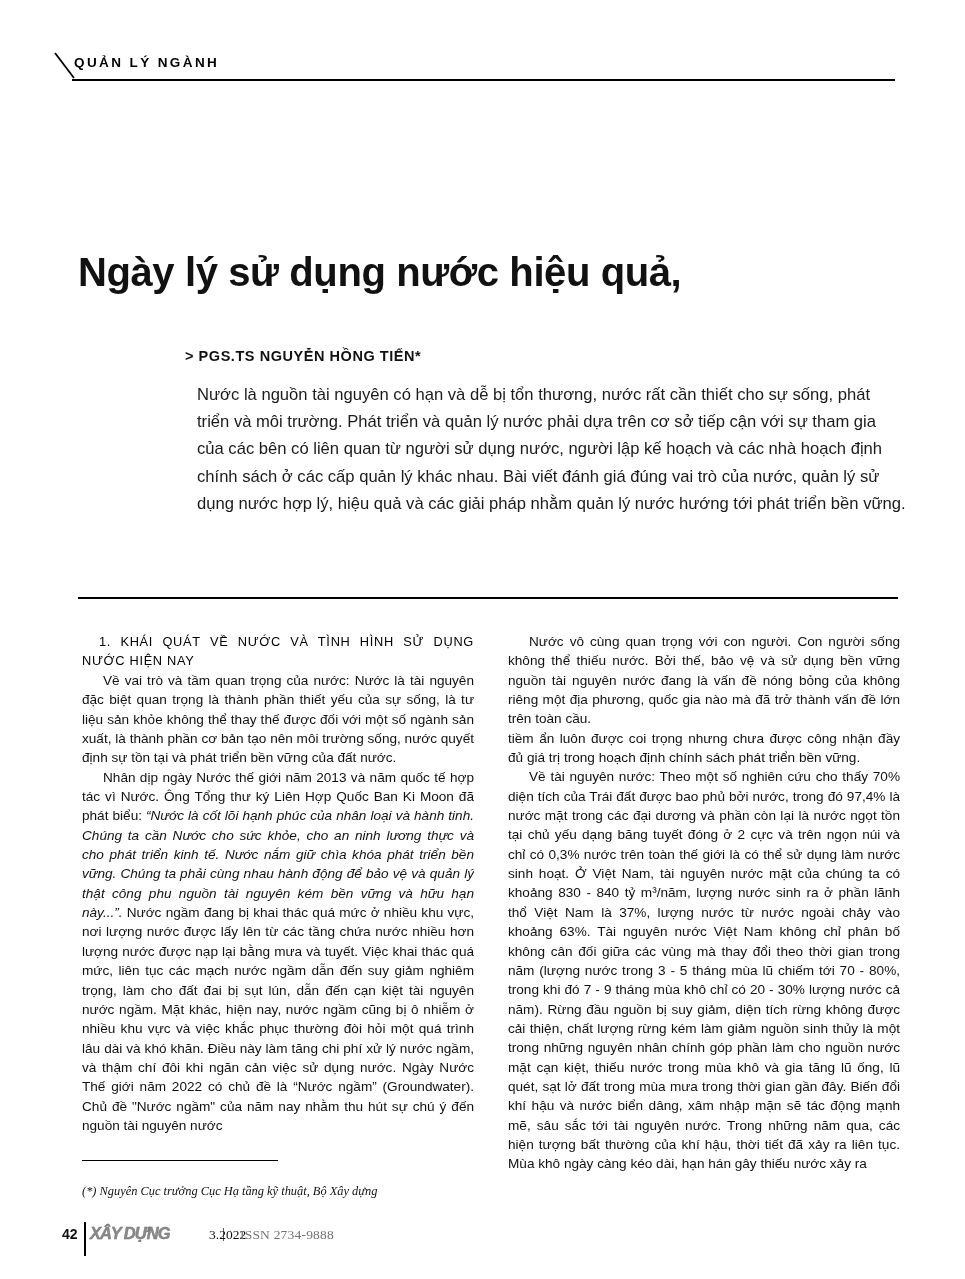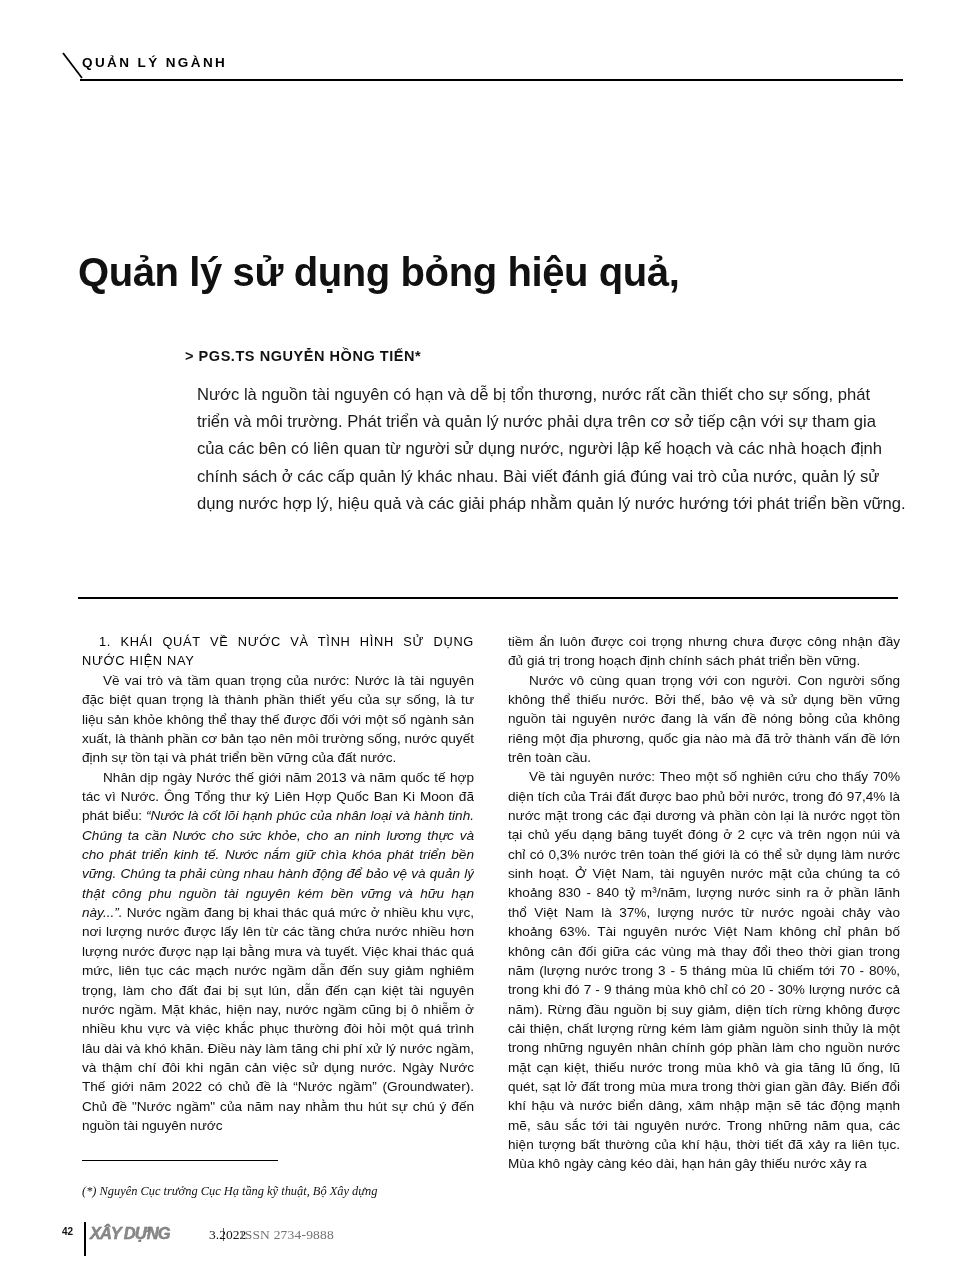--- a/index.html
+++ b/index.html
@@ -12,21 +12,21 @@
     height: 1279px;
     position: relative;
     font-family: "DejaVu Sans", sans-serif;
     color: #000000;
     overflow: hidden;
   }
 
   
   .running-head {
     position: absolute;
-    left: 62px;
+    left: 54px;
     top: 52px;
     width: 841px;
     height: 30px;
   }
   .running-head .rh-slash {
     position: absolute;
     left: 0;
     top: 0;
     width: 22px;
     height: 28px;
@@ -174,21 +174,21 @@
     left: 62px;
     top: 1222px;
     height: 34px;
   }
   .footer .pg-num {
     position: absolute;
     left: 0;
     top: 4px;
     font-family: "Liberation Sans", sans-serif;
     font-weight: 700;
-    font-size: 10px;
+    font-size: 14px;
     color: #111;
   }
   .footer .pg-bar {
     position: absolute;
     left: 22px;
     top: 0;
     width: 1.6px;
     height: 34px;
     background: #000;
   }
@@ -239,42 +239,42 @@
 
 <div class="running-head">
   <svg class="rh-slash" viewBox="0 0 22 28">
     <line x1="1" y1="1" x2="20" y2="26" stroke="#000" stroke-width="1.8"></line>
   </svg>
   <div class="rh-label">QUẢN LÝ NGÀNH</div>
   <div class="rh-rule"></div>
 </div>
 
 <h1 class="headline">
-  <span class="hl-line">Quản lý sử dụng bỏng hiệu quả,</span>
+  <span class="hl-line">Ngày lý sử dụng nước hiệu quả,</span>
 </h1>
 
 <div class="byline">&gt; PGS.TS NGUYỄN HỒNG TIẾN*</div>
 
 <div class="lead">Nước là nguồn tài nguyên có hạn và dễ bị tổn thương, nước rất cần thiết cho sự sống, phát triển và môi trường. Phát triển và quản lý nước phải dựa trên cơ sở tiếp cận với sự tham gia của các bên có liên quan từ người sử dụng nước, người lập kế hoạch và các nhà hoạch định chính sách ở các cấp quản lý khác nhau. Bài viết đánh giá đúng vai trò của nước, quản lý sử dụng nước hợp lý, hiệu quả và các giải pháp nhằm quản lý nước hướng tới phát triển bền vững.</div>
 
 <div class="body-rule"></div>
 
 <div class="columns">
 
   <div class="col col-left">
     <div class="sec-heading"><span class="indent"></span><span>1. KHÁI QUÁT VỀ NƯỚC VÀ TÌNH HÌNH SỬ DỤNG NƯỚC HIỆN NAY</span></div>
     <p class="para">Về vai trò và tầm quan trọng của nước: Nước là tài nguyên đặc biệt quan trọng là thành phần thiết yếu của sự sống, là tư liệu sản khỏe không thể thay thế được đối với một số ngành sản xuất, là thành phần cơ bản tạo nên môi trường sống, nước quyết định sự tồn tại và phát triển bền vững của đất nước.</p>
     <p class="para">
       <span>Nhân dịp ngày Nước thế giới năm 2013 và năm quốc tế hợp tác vì Nước. Ông Tổng thư ký Liên Hợp Quốc Ban Ki Moon đã phát biểu: </span><em>“Nước là cốt lõi hạnh phúc của nhân loại và hành tinh. Chúng ta cần Nước cho sức khỏe, cho an ninh lương thực và cho phát triển kinh tế. Nước nắm giữ chìa khóa phát triển bền vững. Chúng ta phải cùng nhau hành động để bảo vệ và quản lý thật công phu nguồn tài nguyên kém bền vững và hữu hạn này...”.</em><span> Nước ngầm đang bị khai thác quá mức ở nhiều khu vực, nơi lượng nước được lấy lên từ các tầng chứa nước nhiều hơn lượng nước được nạp lại bằng mưa và tuyết. Việc khai thác quá mức, liên tục các mạch nước ngầm dẫn đến suy giảm nghiêm trọng, làm cho đất đai bị sụt lún, dẫn đến cạn kiệt tài nguyên nước ngầm. Mặt khác, hiện nay, nước ngầm cũng bị ô nhiễm ở nhiều khu vực và việc khắc phục thường đòi hỏi một quá trình lâu dài và khó khăn. Điều này làm tăng chi phí xử lý nước ngầm, và thậm chí đôi khi ngăn cản việc sử dụng nước. Ngày Nước Thế giới năm 2022 có chủ đề là “Nước ngầm” (Groundwater). Chủ đề "Nước ngầm" của năm nay nhằm thu hút sự chú ý đến nguồn tài nguyên nước</span>
     </p>
   </div>
 
   <div class="col col-right">
+    <p class="para">Nước vô cùng quan trọng với con người. Con người sống không thể thiếu nước. Bởi thế, bảo vệ và sử dụng bền vững nguồn tài nguyên nước đang là vấn đề nóng bỏng của không riêng một địa phương, quốc gia nào mà đã trở thành vấn đề lớn trên toàn cầu.</p>
     <p class="para no-indent">tiềm ẩn luôn được coi trọng nhưng chưa được công nhận đầy đủ giá trị trong hoạch định chính sách phát triển bền vững.</p>
-    <p class="para">Nước vô cùng quan trọng với con người. Con người sống không thể thiếu nước. Bởi thế, bảo vệ và sử dụng bền vững nguồn tài nguyên nước đang là vấn đề nóng bỏng của không riêng một địa phương, quốc gia nào mà đã trở thành vấn đề lớn trên toàn cầu.</p>
     <p class="para">Về tài nguyên nước: Theo một số nghiên cứu cho thấy 70% diện tích của Trái đất được bao phủ bởi nước, trong đó 97,4% là nước mặt trong các đại dương và phần còn lại là nước ngọt tồn tại chủ yếu dạng băng tuyết đóng ở 2 cực và trên ngọn núi và chỉ có 0,3% nước trên toàn thế giới là có thể sử dụng làm nước sinh hoạt. Ở Việt Nam, tài nguyên nước mặt của chúng ta có khoảng 830 - 840 tỷ m³/năm, lượng nước sinh ra ở phần lãnh thổ Việt Nam là 37%, lượng nước từ nước ngoài chảy vào khoảng 63%. Tài nguyên nước Việt Nam không chỉ phân bố không cân đối giữa các vùng mà thay đổi theo thời gian trong năm (lượng nước trong 3 - 5 tháng mùa lũ chiếm tới 70 - 80%, trong khi đó 7 - 9 tháng mùa khô chỉ có 20 - 30% lượng nước cả năm). Rừng đầu nguồn bị suy giảm, diện tích rừng không được cải thiện, chất lượng rừng kém làm giảm nguồn sinh thủy là một trong những nguyên nhân chính góp phần làm cho nguồn nước mặt cạn kiệt, thiếu nước trong mùa khô và gia tăng lũ ống, lũ quét, sạt lở đất trong mùa mưa trong thời gian gần đây. Biến đổi khí hậu và nước biển dâng, xâm nhập mặn sẽ tác động mạnh mẽ, sâu sắc tới tài nguyên nước. Trong những năm qua, các hiện tượng bất thường của khí hậu, thời tiết đã xảy ra liên tục. Mùa khô ngày càng kéo dài, hạn hán gây thiếu nước xảy ra</p>
   </div>
 
 </div>
 
 <div class="footnote">
   <div class="fn-rule"></div>
   <div class="fn-text">(*) Nguyên Cục trưởng Cục Hạ tầng kỹ thuật, Bộ Xây dựng</div>
 </div>
 

